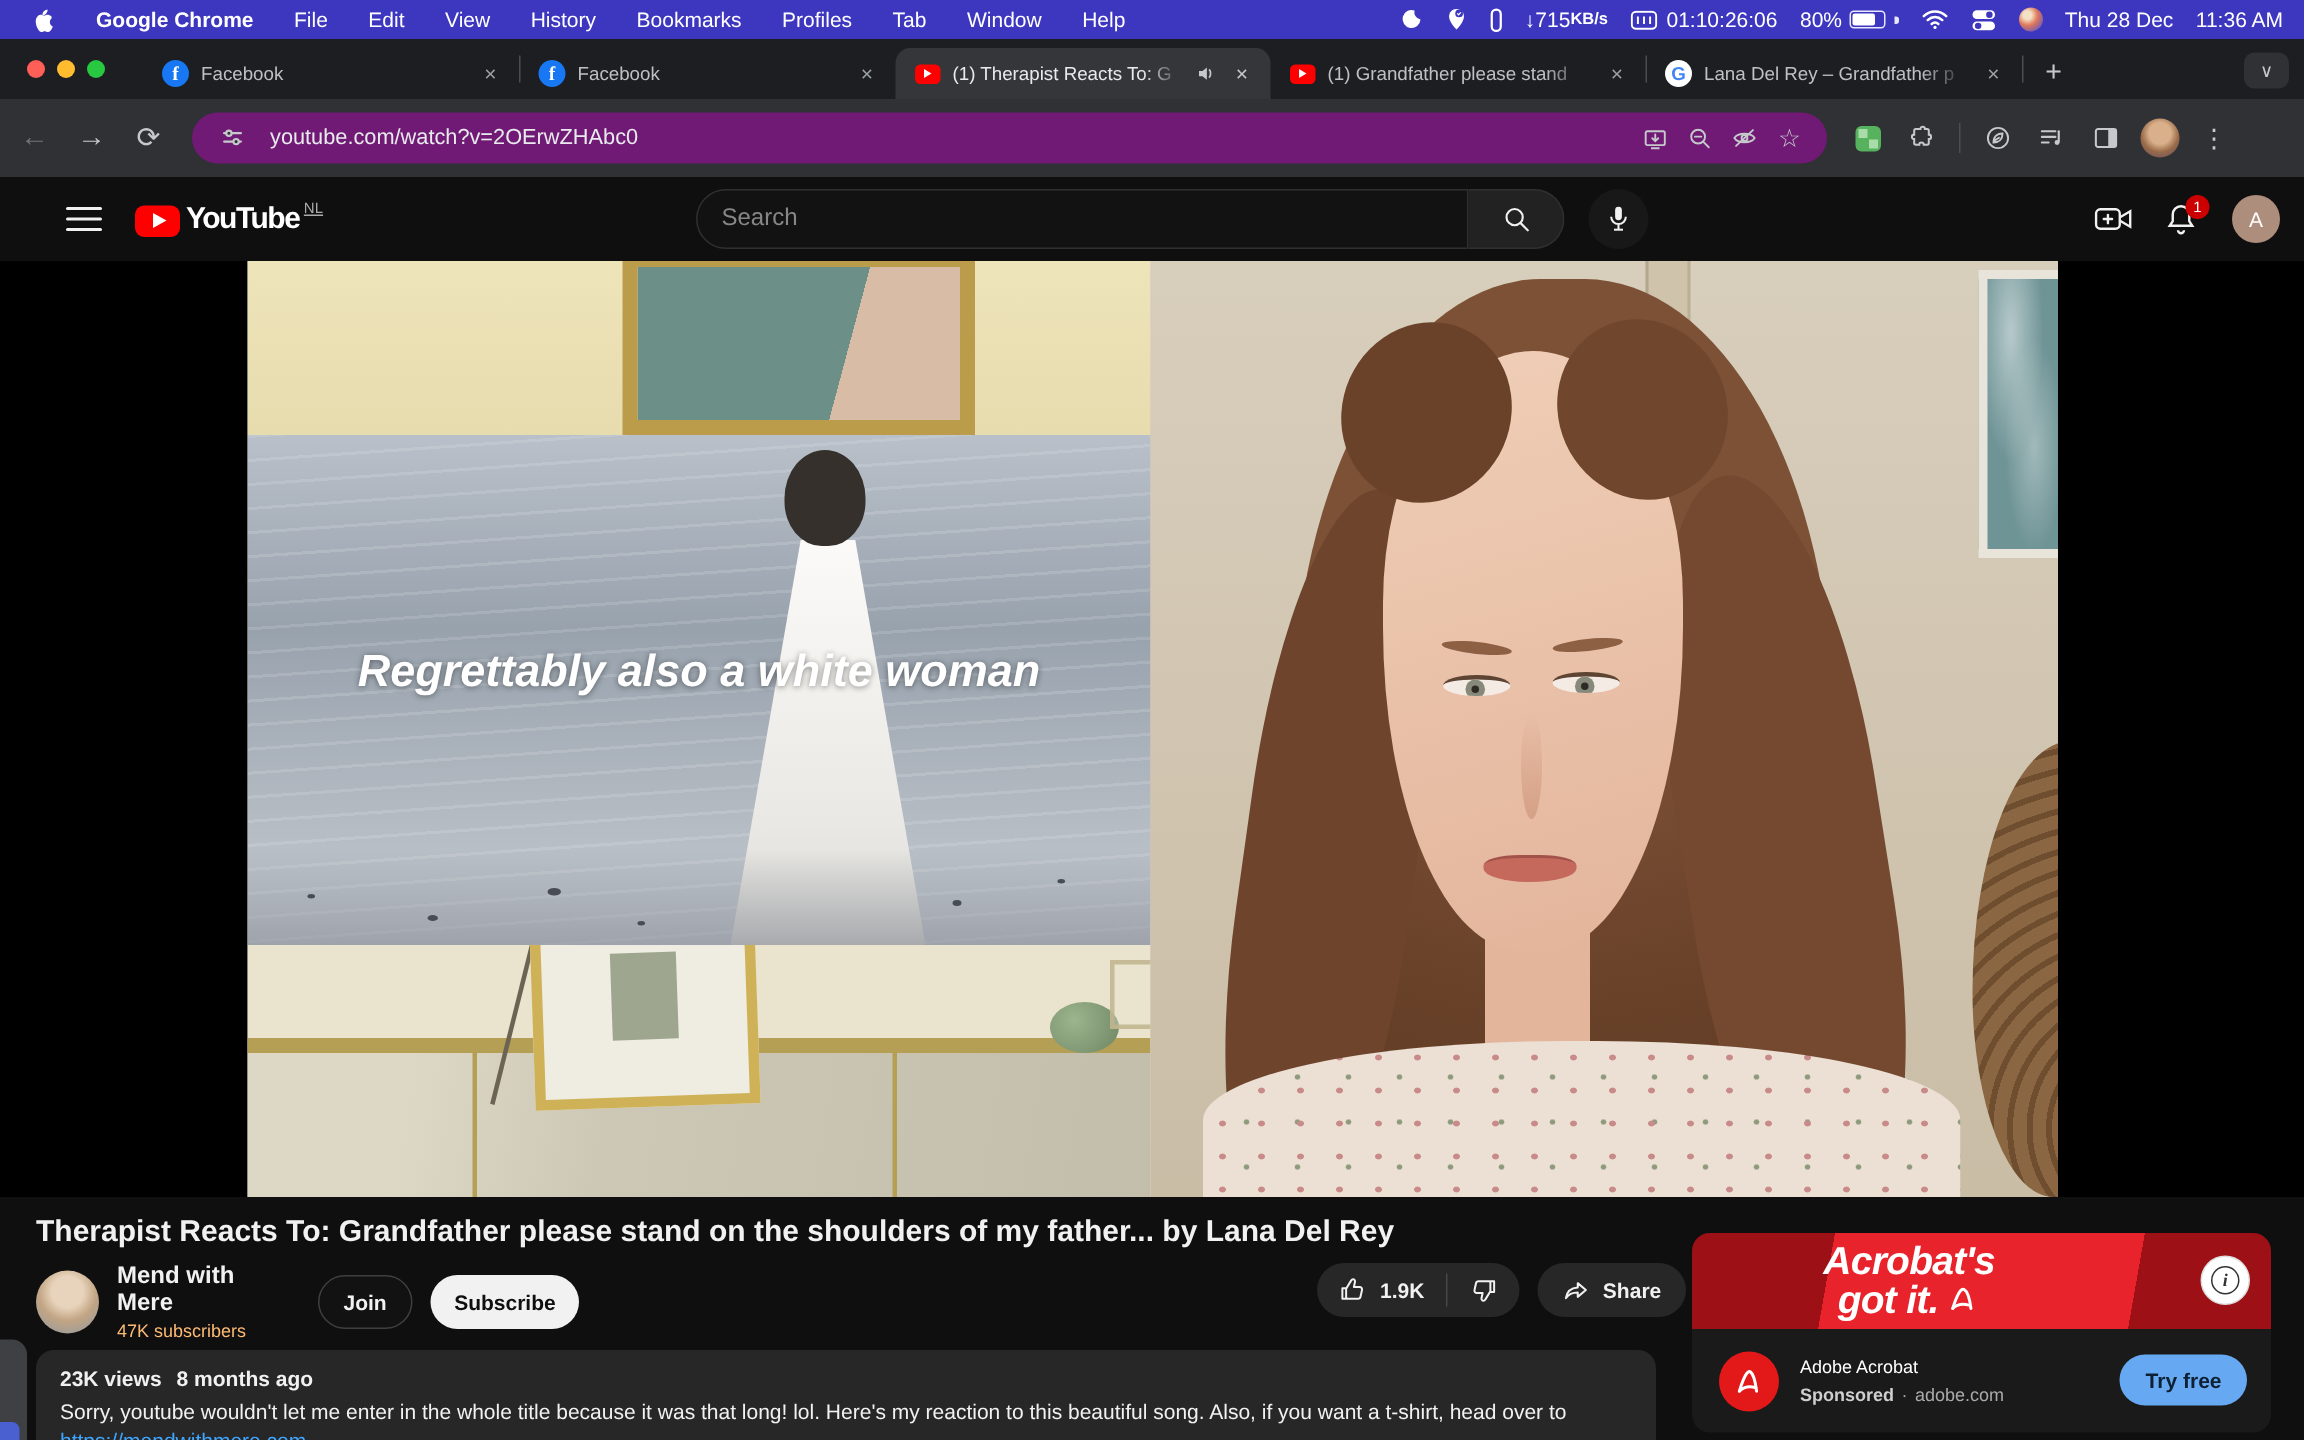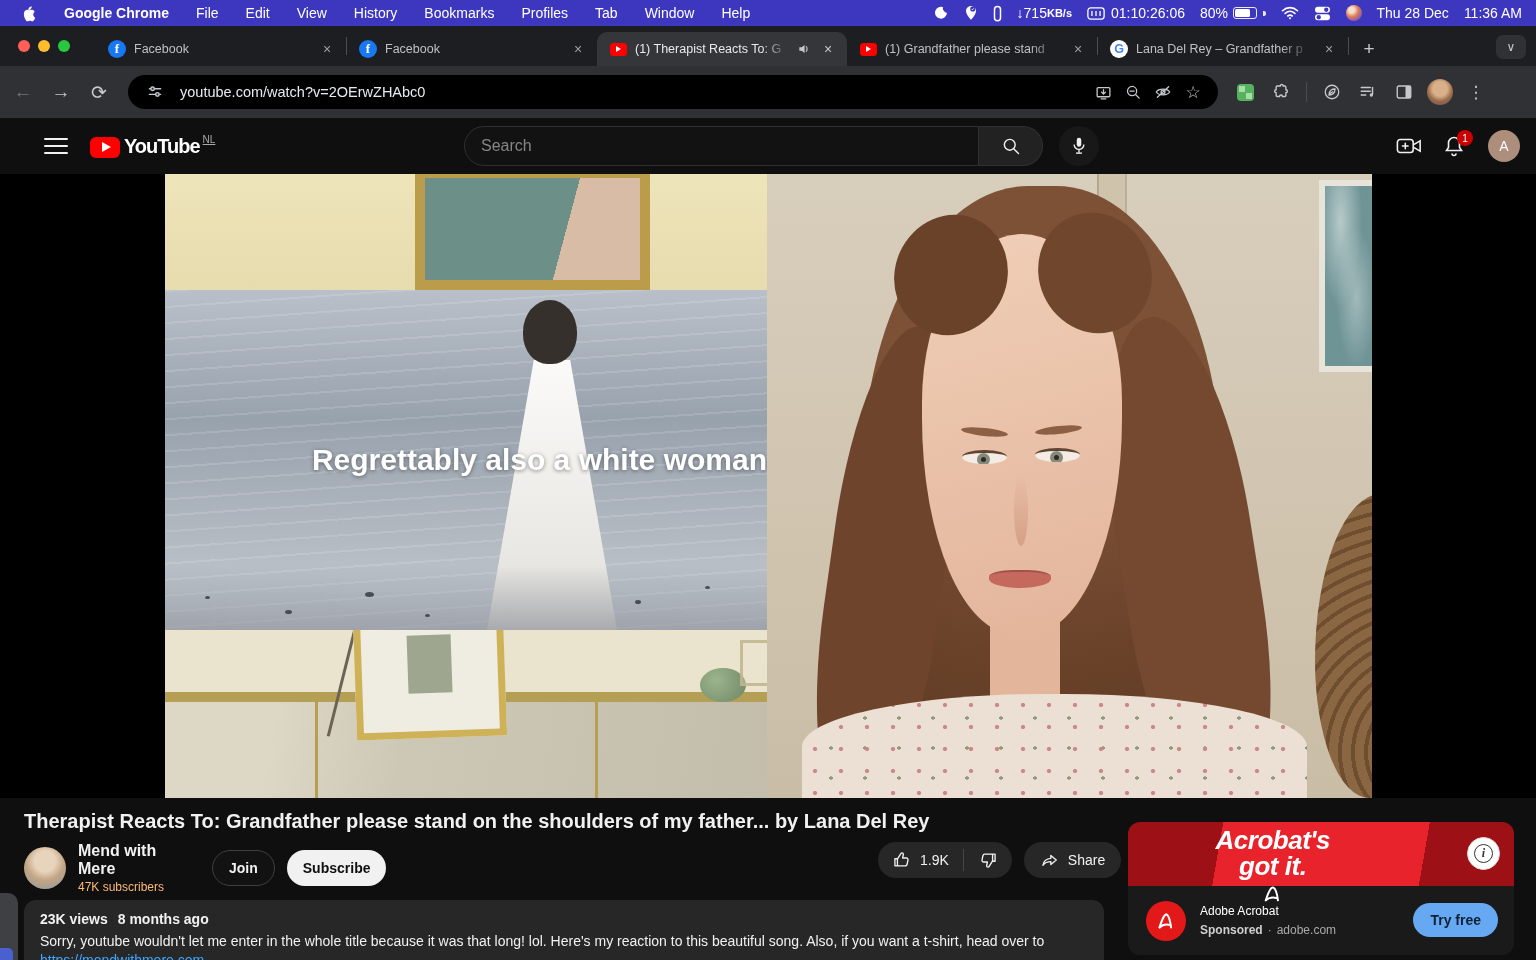--- a/index.html
+++ b/index.html
@@ -55,21 +55,21 @@
   .tabsearch { margin-left:auto; margin-right:10px; margin-bottom:7px; width:30px; height:24px;
                background:#303134; border-radius:7px; color:#c6c9cc; display:flex; align-items:center;
                justify-content:center; font-size:12px; cursor:pointer; }
 
   
   .toolbar { position:absolute; left:0; top:66px; width:1536px; height:52px; background:#303134;
              display:flex; align-items:center; }
   .nav-btn { width:30px; height:30px; display:flex; align-items:center; justify-content:center;
              font-size:19px; color:#c6c9cc; margin-left:8px; cursor:pointer; }
   .nav-btn.dim { color:#707479; }
-  .omnibox { margin-left:14px; width:1090px; height:34px; background:#000000; border-radius:17px;
+  .omnibox { margin-left:14px; width:1090px; height:34px; background:#701a75; border-radius:17px;
              display:flex; align-items:center; padding:0 10px 0 12px; }
   .omni-input { flex:1; background:transparent; border:none; outline:none; color:#e8eaed;
                 font-size:14.5px; font-family:"Liberation Sans", sans-serif; margin-left:10px; }
   .omni-ic { width:30px; height:30px; display:flex; align-items:center; justify-content:center;
              color:#c6c9cc; cursor:pointer; flex:0 0 auto; }
   .tb-right { display:flex; align-items:center; margin-left:12px; gap:6px; }
   .tb-ic { width:30px; height:30px; display:flex; align-items:center; justify-content:center;
            color:#c6c9cc; cursor:pointer; }
   .ext-green { width:17px; height:17px; border-radius:4px; background:#57b25e; position:relative; overflow:hidden; }
   .ext-green i { position:absolute; width:6px; height:6px; background:#a9dca9; }
@@ -122,22 +122,22 @@
       background:repeating-linear-gradient(176deg, rgba(255,255,255,.22) 0 2px, transparent 2px 16px); opacity:.6; }
   .sand { position:absolute; left:0; bottom:0; width:100%; height:64px;
           background:linear-gradient(180deg, rgba(140,146,155,.0), rgba(125,130,140,.55));
           }
   .sand i { position:absolute; background:#474c55; border-radius:50%; }
   .figure-dress { position:absolute; left:322px; top:70px; width:130px; height:270px;
                   clip-path:polygon(36% 0, 64% 0, 100% 100%, 0 100%);
                   background:linear-gradient(180deg,#fbfaf8,#e9e8e4 70%,#dddcd8); }
   .figure-head { position:absolute; left:358px; top:10px; width:54px; height:64px;
                  border-radius:50% 50% 46% 46%; background:#35302b; }
-  .vcaption { position:absolute; left:0; top:153px; width:100%; text-align:right; color:#fff;
-              font-weight:bold; font-size:30px;
+  .vcaption { position:absolute; left:0; top:141px; width:100%; text-align:center; color:#fff;
+              font-style:italic; font-weight:bold; font-size:30px;
               text-shadow:0 1px 4px rgba(0,0,0,.45); }
   .vf-under { position:absolute; left:0; top:456px; width:602px; height:168px; overflow:hidden;
               background:#eae3cd; }
   .dresser-top { position:absolute; left:0; top:62px; width:602px; height:10px; background:#b59f55; }
   .dresser-body { position:absolute; left:0; top:72px; width:602px; height:96px;
                   background:linear-gradient(100deg, #ddd7c5 0 18%, #cdc7b6 40%, #c3bdac 100%); }
   .seam { position:absolute; top:72px; width:3px; height:96px; background:#b59f55; }
   .frame-stand { position:absolute; left:190px; top:-14px; width:150px; height:122px;
                  border:7px solid #cfb258; background:#efede2; transform:rotate(-2deg); }
   .frame-pic { width:44px; height:58px; background:#9fa68f; margin:12px auto 0; }
@@ -201,35 +201,35 @@
   .ch-meta { margin-left:12px; width:118px; }
   .ch-name { color:#f1f1f1; font-size:16px; font-weight:bold; }
   .ch-subs { color:#fdba74; font-size:12px; margin-top:2px; }
   .join-btn { margin-left:16px; height:36px; padding:0 16px; border-radius:18px; border:1px solid #3f3f3f;
               background:#121212; color:#f1f1f1; font-size:14px; font-weight:bold; display:flex;
               align-items:center; cursor:pointer; }
   .sub-btn { margin-left:12px; height:36px; padding:0 16px; border-radius:18px; background:#f1f1f1;
              color:#0f0f0f; font-size:14px; font-weight:bold; display:flex; align-items:center; cursor:pointer; }
   .actions { position:absolute; left:878px; top:44px; display:flex; gap:12px; }
   .pill { height:36px; background:#272727; border-radius:18px; display:flex; align-items:center;
-          color:#f1f1f1; font-size:14px; font-weight:normal; }
+          color:#f1f1f1; font-size:14px; font-weight:bold; }
   .like-seg { display:flex; align-items:center; gap:8px; padding:0 14px; cursor:pointer; }
   .pill-sep { width:1px; height:22px; background:#474747; }
   .share-pill { padding:0 16px; gap:8px; cursor:pointer; }
   .icn { display:inline-flex; }
 
   
   .ad { position:absolute; left:1128px; top:24px; width:386px; height:133px; border-radius:12px;
         overflow:hidden; background:#1a1a1a; }
   .ad-banner { position:relative; width:100%; height:64px; background:#9c1016; cursor:pointer; }
   .ad-band { position:absolute; inset:0;
              background:linear-gradient(100deg, transparent 24%, #e8232b 24%, #e8232b 76%, transparent 76%); }
   .ad-copy { position:absolute; left:0; top:5px; width:75%; text-align:center; color:#fff;
              font-style:italic; font-weight:bold; line-height:26px; font-size:26px; letter-spacing:-.5px; }
-  .ad-copy .l2 { display:flex; align-items:center; justify-content:center; gap:6px;flex-direction:column; }
+  .ad-copy .l2 { display:flex; align-items:center; justify-content:center; gap:6px; }
   .ad-info { position:absolute; right:14px; top:15px; width:33px; height:33px; border-radius:50%;
              background:#fff; color:#333; display:flex; align-items:center; justify-content:center;
              font-family:"Liberation Serif", serif; font-style:italic; font-weight:bold; font-size:15px;
              border:1px solid #ddd; cursor:pointer; }
   .ad-info i { width:19px; height:19px; border:1.6px solid #333; border-radius:50%; display:flex;
                align-items:center; justify-content:center; font-size:12px; }
   .ad-body { position:relative; height:69px; display:flex; align-items:center; }
   .acro-logo { width:40px; height:40px; border-radius:50%; background:#e31818; margin-left:18px;
                display:flex; align-items:center; justify-content:center; flex:0 0 auto; }
   .ad-meta { margin-left:14px; }

